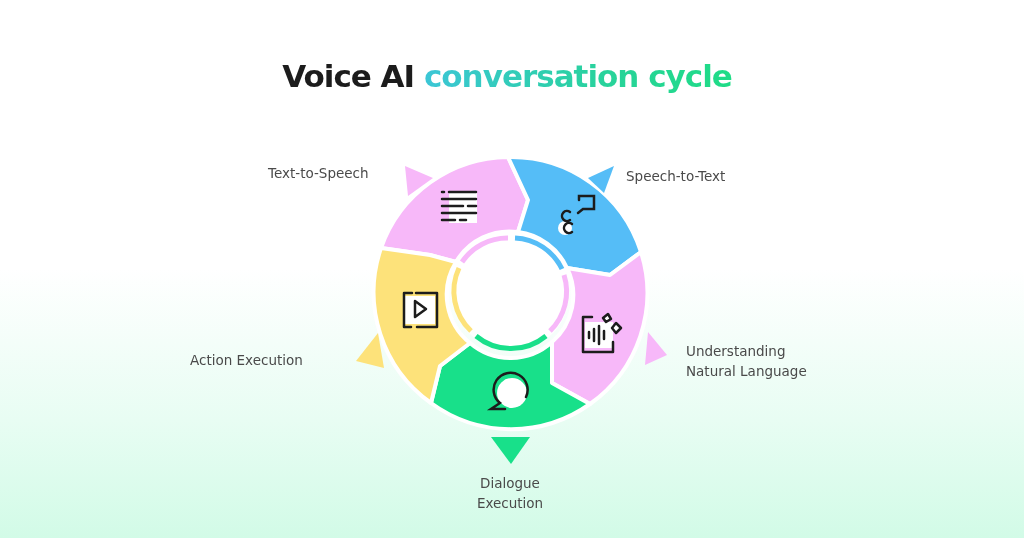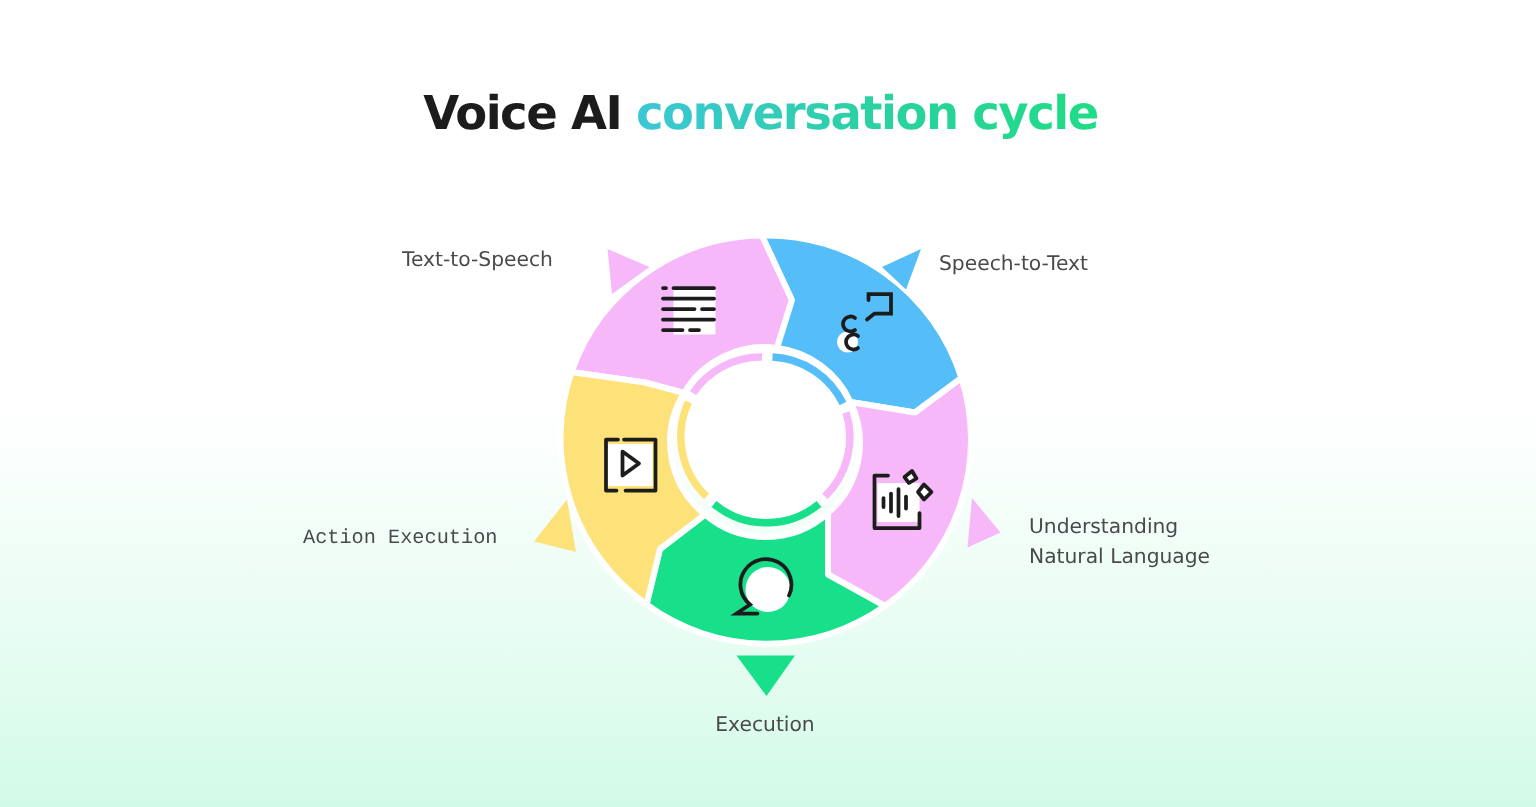--- a/index.html
+++ b/index.html
@@ -108,18 +108,19 @@
 <div class="label" style="left:268px; top:163px;">
   <span>Text-to-Speech</span>
 </div>
 <div class="label" style="left:626px; top:145px;margin-top:21px;">
   <span>Speech-to-Text</span>
 </div>
 <div class="label" style="left:686px; top:341px;">
   <div>Understanding</div>
   <div>Natural Language</div>
 </div>
-<div class="label" style="left:202px; top:350px;font-family:Liberation Mono, monospace;">
+<div class="label" style="left:190px; top:350px;">
   <span>Action Execution</span>
 </div>
 <div class="label center" style="left:440px; top:473px; width:140px;">
+  <div>Dialogue</div>
   <div>Execution</div>
 </div>
 
 </body></html>

